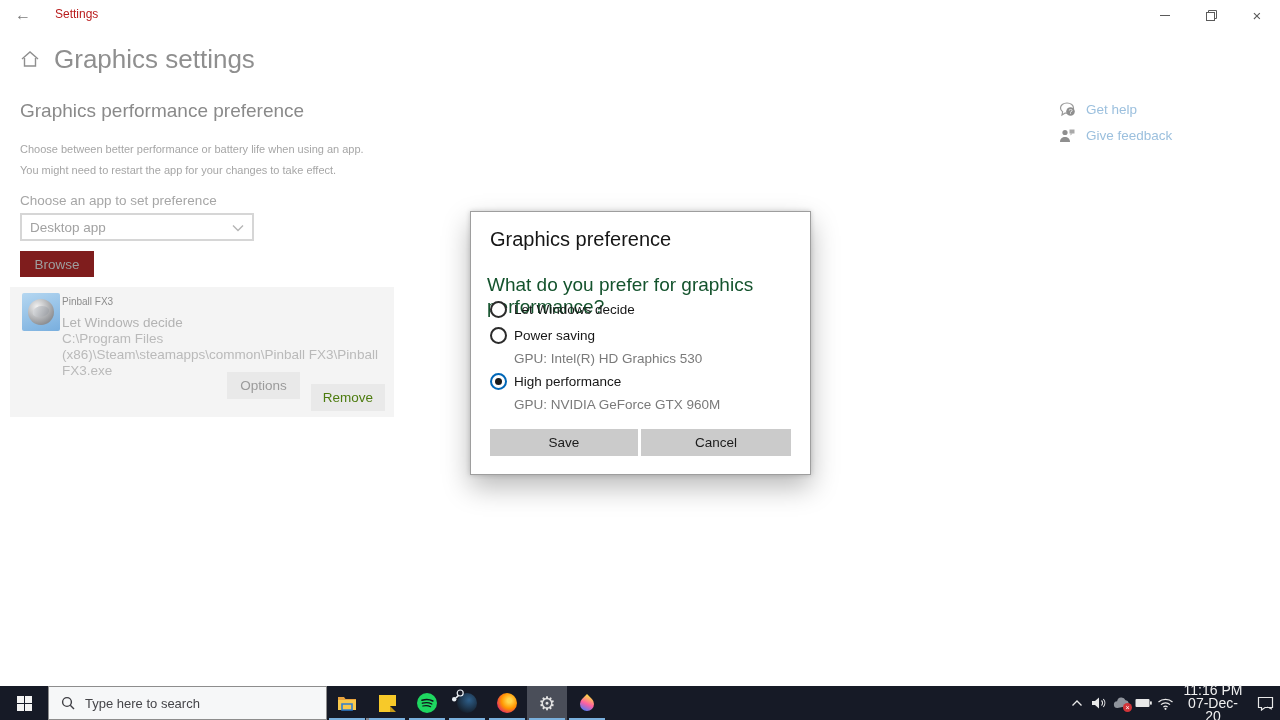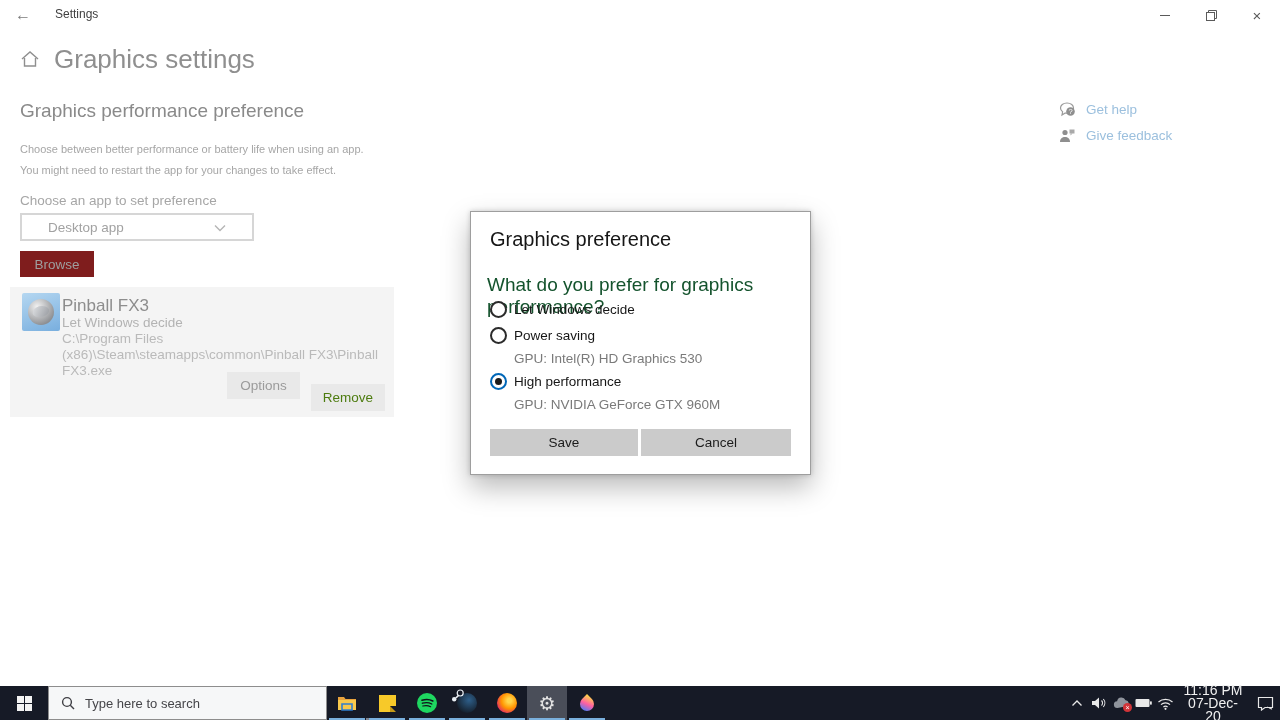--- a/index.html
+++ b/index.html
@@ -2,46 +2,46 @@
 <html><head>
 <meta charset="utf-8">
 <style>
   * { margin:0; padding:0; box-sizing:border-box; }
   html,body { width:1280px; height:720px; }
   body { position:relative; background:#ffffff; font-family:"Liberation Sans", sans-serif; overflow:hidden; }
 
   
   .titlebar { position:absolute; top:0; left:0; width:1280px; height:30px; background:#fff; }
   .back-btn { position:absolute; left:10px; top:4px; width:26px; height:22px; color:#7b7b7b; font-size:16px; text-align:center; line-height:22px; }
-  .win-title { position:absolute; left:55px; top:7px; font-size:12px; color:#404040; }
+  .win-title { position:absolute; left:55px; top:7px; font-size:12px; color:#b91c1c; }
   .win-controls { position:absolute; right:0; top:0; height:30px; display:flex; }
   .win-btn { width:46px; height:30px; display:flex; align-items:center; justify-content:center; color:#5a5a5a; }
   .min-glyph { display:block; width:10px; border-top:1px solid #5a5a5a; }
   .close-glyph { font-size:15px; line-height:1; }
 
   
   .home-icon { position:absolute; left:20px; top:50px; }
   .page-title { position:absolute; left:54px; top:44px; font-size:26px; font-weight:300; color:#8f8f8f; }
   .section-title { position:absolute; left:20px; top:100px; font-size:19px; font-weight:300; color:#8a8a8a; }
   .desc { position:absolute; left:20px; top:139px; font-size:11px; line-height:21px; color:#a6a6a6; }
   .choose-label { position:absolute; left:20px; top:193px; font-size:13.5px; color:#a6a6a6; }
   .dropdown { position:absolute; left:20px; top:213px; width:234px; height:28px; border:2px solid #d6d6d6; background:#fff;
-              display:flex; align-items:center; padding:0 26px; font-size:13.5px; color:#a2a2a2; }
+              display:flex; align-items:center; padding:0 8px; font-size:13.5px; color:#a2a2a2; }
   .dropdown .chev { margin-left:auto; }
   .btn-dim { background:#7f1d1d; color:#9e9e9e; font-size:13.5px; display:flex; align-items:center; justify-content:center; }
   .browse-btn { position:absolute; left:20px; top:251px; width:74px; height:26px; }
 
   .app-entry { position:absolute; left:10px; top:287px; width:384px; height:130px; background:#f4f4f4; }
   .app-icon { position:absolute; left:12px; top:6px; width:38px; height:38px; border-radius:2px;
               background:linear-gradient(160deg,#b5d7f1,#78aede); }
   .app-icon .ball { position:absolute; left:6px; top:6px; width:26px; height:26px; border-radius:50%;
                     background:radial-gradient(circle at 35% 30%, #f2f2f2, #8d8f93 75%); }
   .app-icon .swoosh { position:absolute; left:11px; top:13px; width:16px; height:11px; border-radius:45% 55% 50% 50%;
                       background:linear-gradient(100deg,#d8dadd,#9ea1a6); transform:skewX(-18deg); }
-  .app-name { position:absolute; left:52px; top:9px; font-size:17px; color:#8d8d8d; }
+  .app-name { position:absolute; left:52px; top:9px; font-size:10px; color:#8d8d8d; }
   .app-pref { position:absolute; left:52px; top:28px; font-size:13.5px; color:#b3b3b3; }
   .app-path { position:absolute; left:52px; top:44px; width:332px; font-size:13.5px; line-height:16px; color:#bababa; overflow-wrap:break-word; }
   .options-btn { position:absolute; left:217px; top:85px; width:73px; height:27px; background:#e9e9e9; color:#9b9b9b; }
   .remove-btn { position:absolute; left:301px; top:97px; width:74px; height:27px; background:#e9e9e9; color:#4d7c0f; }
 
   .help-links { position:absolute; left:1058px; top:96px; }
   .help-row { display:flex; align-items:center; height:26px; }
   .help-row .hicon { width:18px; display:flex; justify-content:center; }
   .help-row .hlabel { margin-left:10px; font-size:13.5px; color:#9cc0de; }
 

